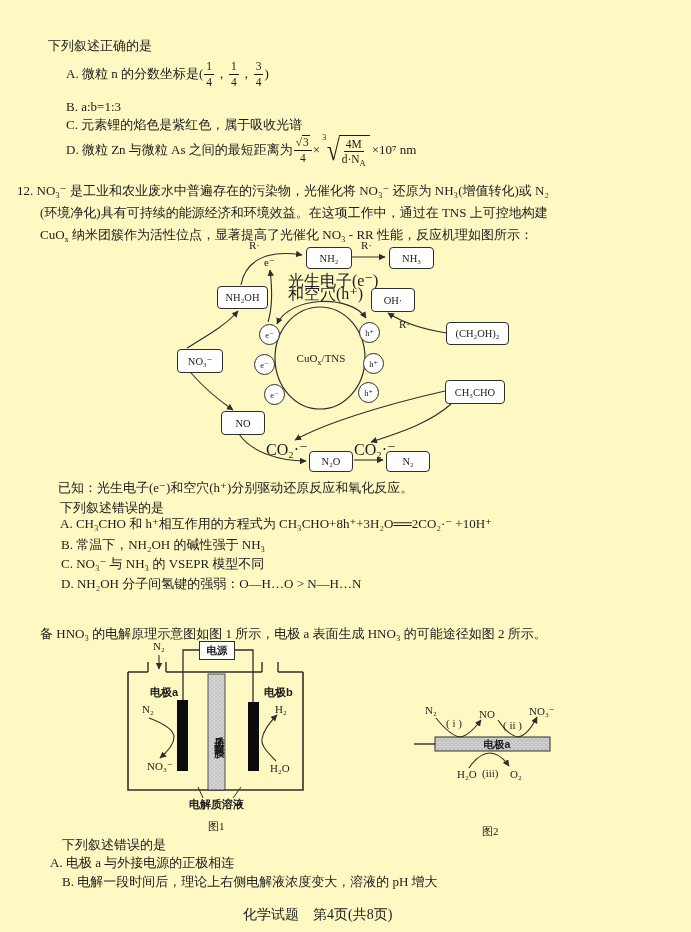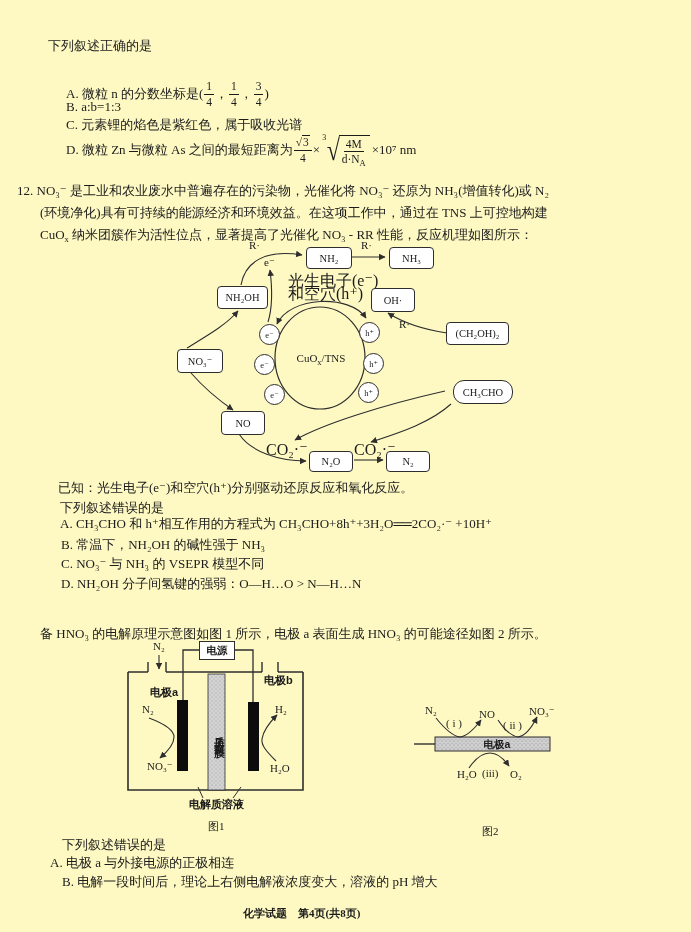--- a/index.html
+++ b/index.html
@@ -19,30 +19,30 @@
   .dia{position:absolute;}
   .dia svg{position:absolute;left:0;top:0;}
   .dlab{position:absolute;white-space:nowrap;font-size:11px;line-height:1.1;}
   .dlab.small{font-size:16px;}
   .dbox{position:absolute;border:1.3px solid #2e2e2e;border-radius:4px;background:#fff;
         display:flex;align-items:center;justify-content:center;font-size:10.5px;white-space:nowrap;}
   .circ{position:absolute;width:19px;height:19px;border:1.1px solid #2e2e2e;border-radius:50%;background:#fff;
         display:flex;align-items:center;justify-content:center;font-size:8.5px;}
   .hei{font-family:"Liberation Sans","DejaVu Sans",sans-serif;font-weight:bold;}
   .vtext{writing-mode:vertical-rl;text-orientation:upright;letter-spacing:3px;}
-  .footer{position:absolute;font-size:11px;white-space:nowrap;font-weight:bold;}
+  .footer{position:absolute;font-size:14px;white-space:nowrap;}
 </style>
 </head>
 <body>
 
 <div class="page">
 
   <div class="line" style="left:48px;top:38px;">下列叙述正确的是</div>
 
-  <div class="line flexline" style="left:66px;top:59px;height:30px;margin-top:20px;">
+  <div class="line flexline" style="left:66px;top:59px;height:30px;">
     <span>A. 微粒 n 的分数坐标是(</span>
     <span class="frac">
         <span class="num">1</span>
         <span class="den">4</span>
       </span>
     <span>，</span>
     <span class="frac">
         <span class="num">1</span>
         <span class="den">4</span>
       </span>
@@ -120,21 +120,21 @@
     <div class="dbox" style="left:12px;top:111px;width:44px;height:22px;">NO₃⁻</div>
     <div class="dlab" style="left:118px;top:114px;width:76px;text-align:center;">
       <span>CuO</span><span class="sb">x</span><span>/TNS</span>
     </div>
     <div class="circ" style="left:94px;top:86px;">e⁻</div>
     <div class="circ" style="left:89px;top:116px;">e⁻</div>
     <div class="circ" style="left:99px;top:146px;">e⁻</div>
     <div class="circ" style="left:194px;top:84px;">h⁺</div>
     <div class="circ" style="left:198px;top:115px;">h⁺</div>
     <div class="circ" style="left:193px;top:144px;">h⁺</div>
-    <div class="dbox" style="left:288px;top:142px;width:58px;height:22px;border-radius:11px;">CH₃CHO</div>
+    <div class="dbox" style="left:280px;top:142px;width:58px;height:22px;">CH₃CHO</div>
     <div class="dbox" style="left:56px;top:173px;width:42px;height:22px;">NO</div>
     <div class="dlab small" style="left:101px;top:203px;">CO₂·⁻</div>
     <div class="dbox" style="left:144px;top:213px;width:42px;height:19px;">N₂O</div>
     <div class="dlab small" style="left:189px;top:203px;">CO₂·⁻</div>
     <div class="dbox" style="left:221px;top:213px;width:42px;height:19px;">N₂</div>
   </div>
 
   <div class="line" style="left:58px;top:480px;">已知：光生电子(e⁻)和空穴(h⁺)分别驱动还原反应和氧化反应。</div>
   <div class="line" style="left:60px;top:500px;">下列叙述错误的是</div>
   <div class="line" style="left:60px;top:516px;">A. CH₃CHO 和 h⁺相互作用的方程式为 CH₃CHO+8h⁺+3H₂O══2CO₂·⁻ +10H⁺</div>
@@ -164,21 +164,21 @@
       <rect x="62" y="60" width="11" height="71" fill="#0c0c0c"></rect>
       <rect x="133" y="62" width="11" height="69" fill="#0c0c0c"></rect>
       <path d="M 44,15 L 44,29" fill="none" stroke="#2e2e2e" stroke-width="1.1" marker-end="url(#ah2)"></path>
       <path d="M 34,78 C 50,84 59,90 59,97 C 59,104 52,112 45,118" fill="none" stroke="#2e2e2e" stroke-width="1.1" marker-end="url(#ah2)"></path>
       <path d="M 161,121 C 151,111 146,105 147,99 C 148,92 155,82 162,75" fill="none" stroke="#2e2e2e" stroke-width="1.1" marker-end="url(#ah2)"></path>
       <path d="M 88,158 L 83,147 M 118,158 L 126,147" fill="none" stroke="#2e2e2e" stroke-width="1"></path>
     </svg>
     <div class="dlab" style="left:38px;top:0px;">N₂</div>
     <div class="dbox hei" style="left:84px;top:1px;width:34px;height:17px;border-radius:0;">电源</div>
     <div class="dlab hei" style="left:35px;top:46px;">电极a</div>
-    <div class="dlab hei" style="left:141px;top:34px;padding-left:8px;">电极b</div>
+    <div class="dlab hei" style="left:141px;top:46px;padding-left:8px;">电极b</div>
     <div class="dlab hei vtext" style="left:93px;top:42px;width:17px;height:104px;text-align:center;font-size:10.5px;">质子交换膜</div>
     <div class="dlab" style="left:27px;top:63px;">N₂</div>
     <div class="dlab" style="left:32px;top:120px;">NO₃⁻</div>
     <div class="dlab" style="left:160px;top:63px;">H₂</div>
     <div class="dlab" style="left:155px;top:122px;">H₂O</div>
     <div class="dlab hei" style="left:74px;top:158px;">电解质溶液</div>
     <div class="dlab" style="left:93px;top:180px;">图1</div>
   </div>
 
   <div class="dia" style="left:405px;top:695px;width:180px;height:150px;">

